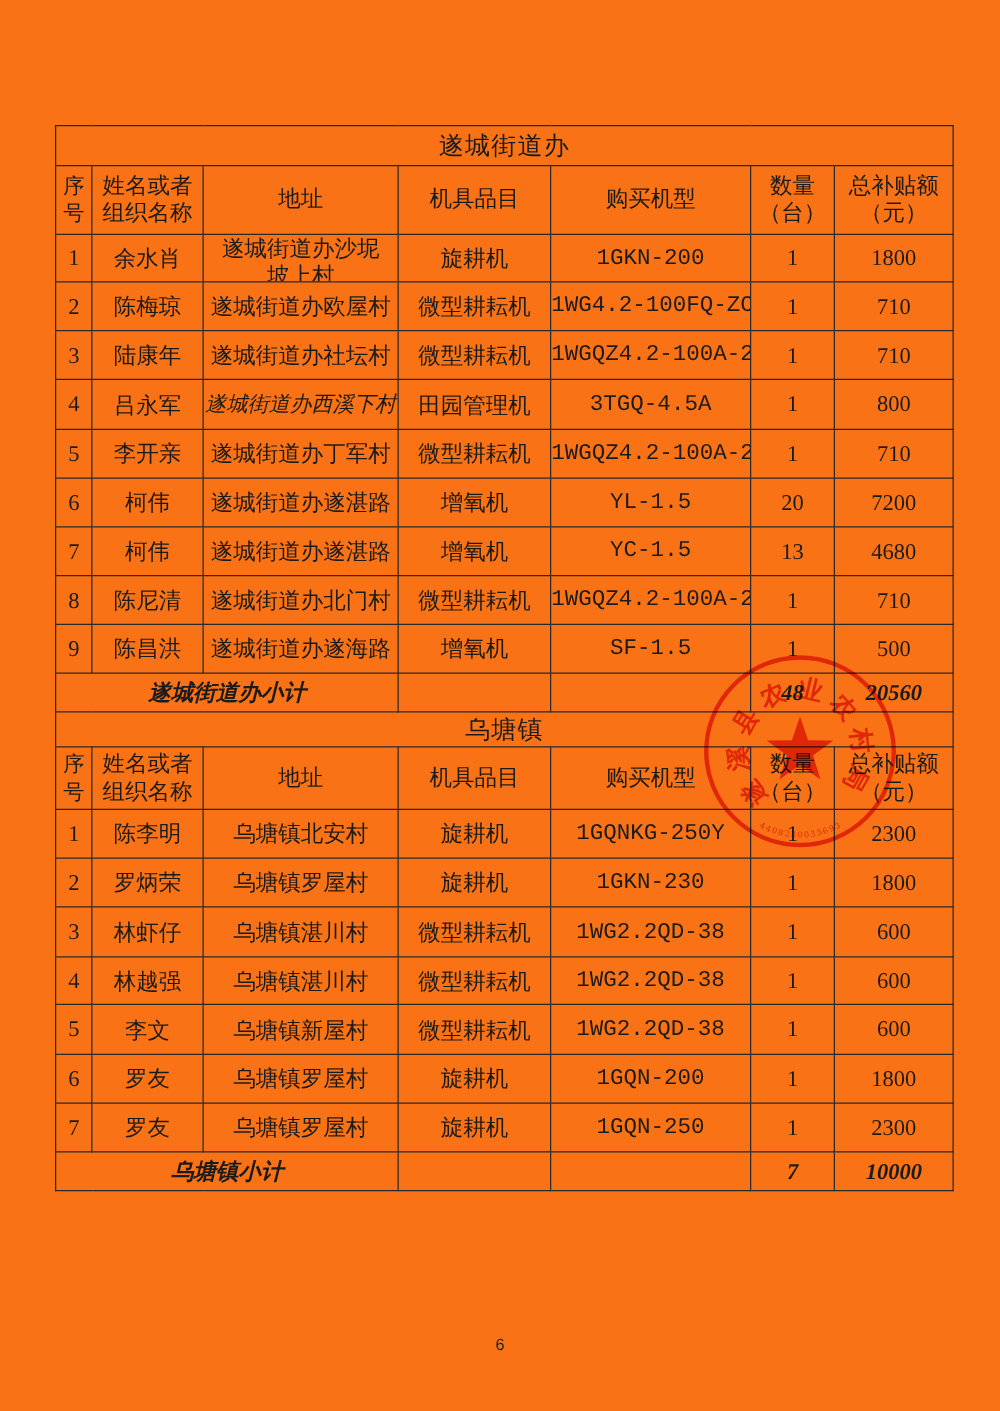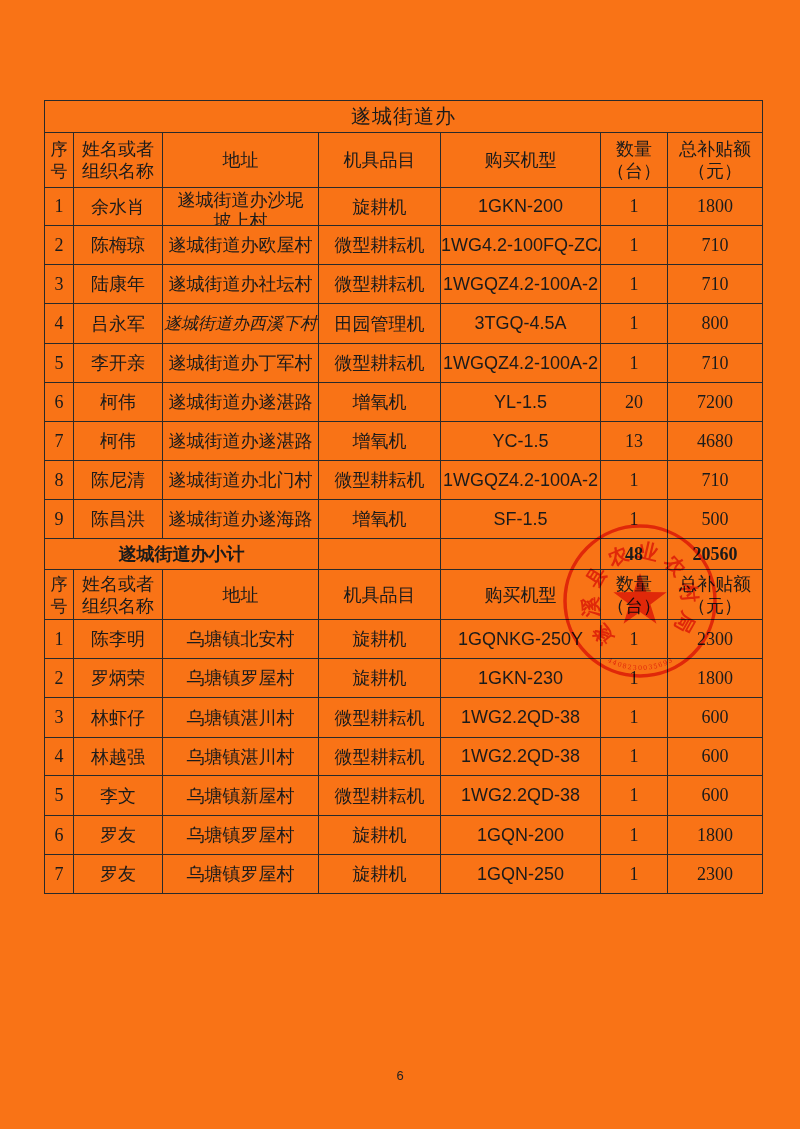--- a/index.html
+++ b/index.html
@@ -26,33 +26,33 @@
     text-align: center;
     vertical-align: middle;
     font-size: 18px;
     overflow: hidden;
     white-space: nowrap;
   }
   tr.title td { font-size: 20px; letter-spacing: 1px; }
   tr.head td { white-space: pre-line; line-height: 22px; font-size: 18px; }
   tr.head td.idx-h { font-size: 17px; line-height: 22px; }
   td.num { font-family: "Liberation Serif", serif; font-size: 18px; }
-  td.model { font-family: Liberation Sans, sans-serif; font-size: 14.5px; }
+  td.model { font-family: Liberation Mono, monospace; font-size: 14.5px; }
   td.addr { font-size: 17px; margin-left: 20px; }
   td.addr.small { font-size: 17px; font-style: italic; }
   td.cat { font-size: 19px; }
   td.addr .clip {
     height: 37px;
     overflow: hidden;
     white-space: normal;
     line-height: 21px;
     padding: 1px 8px 0 8px;
     box-sizing: border-box;
   }
-  tr.sub td { font-weight: bold; }
+  tr.sub td { font-weight: bold; font-style: italic; }
   tr.sub td.num { font-size: 18px; }
   .page-number {
     position: absolute;
     left: 392px;
     top: 1068px;
     width: 16px;
     text-align: center;
     font-family: "Liberation Sans", sans-serif;
     font-size: 13px;
     color: #222;
@@ -189,20 +189,23 @@
         <td class="num">500</td>
       </tr>
       <tr class="sub" style="height:31px">
         <td colspan="3">遂城街道办小计</td>
         <td></td>
         <td></td>
         <td class="num">48</td>
         <td class="num">20560</td>
       </tr>
 
+      <tr class="title" style="height:25px">
+        <td colspan="7">乌塘镇</td>
+      </tr>
       <tr class="head" style="height:50px">
         <td class="idx-h">序
 号</td>
         <td>姓名或者
 组织名称</td>
         <td>地址</td>
         <td>机具品目</td>
         <td>购买机型</td>
         <td>数量
 （台）</td>
@@ -265,20 +268,27 @@
         <td class="num">1800</td>
       </tr>
       <tr style="height:39px">
         <td class="num">7</td>
         <td>罗友</td>
         <td class="addr">乌塘镇罗屋村</td>
         <td class="cat">旋耕机</td>
         <td class="model">1GQN-250</td>
         <td class="num">1</td>
         <td class="num">2300</td>
+      </tr>
+      <tr class="sub" style="height:31px">
+        <td colspan="3">乌塘镇小计</td>
+        <td></td>
+        <td></td>
+        <td class="num">7</td>
+        <td class="num">10000</td>
       </tr>
 
     </tbody>
   </table>
 
   <svg class="stamp" viewBox="0 0 160 160">
     <defs>
       <path id="seal-top-arc" d="M 55.96 115.65 A 43 43 0 1 1 113.42 107.06"></path>
       <path id="seal-bottom-arc" d="M 40.42 136.52 A 69 69 0 0 0 119.58 136.52"></path>
     </defs>

